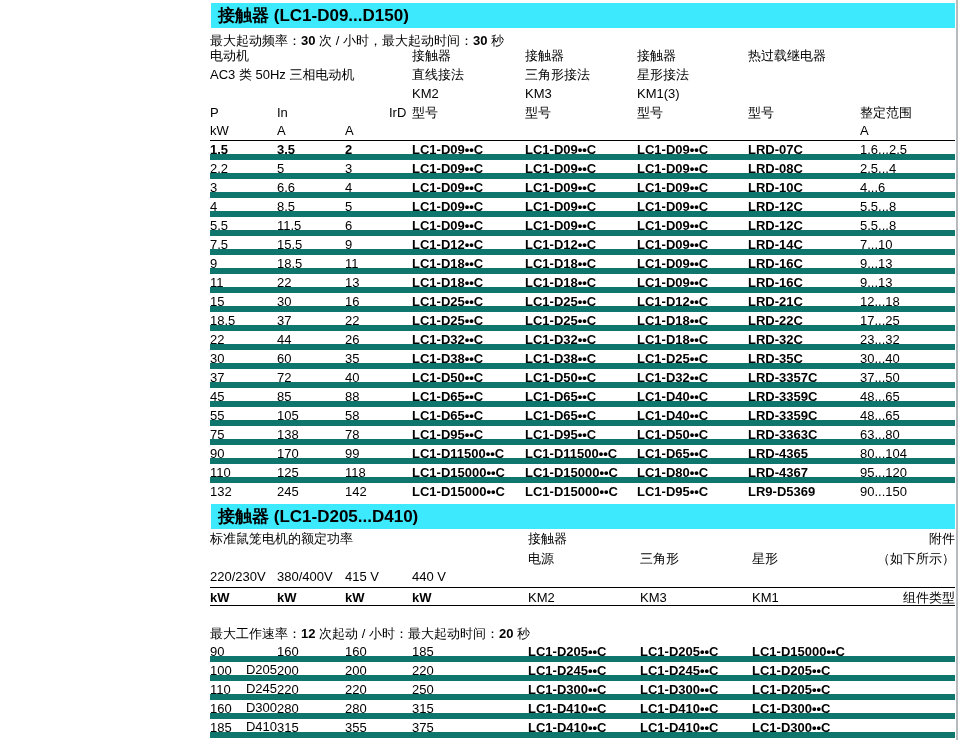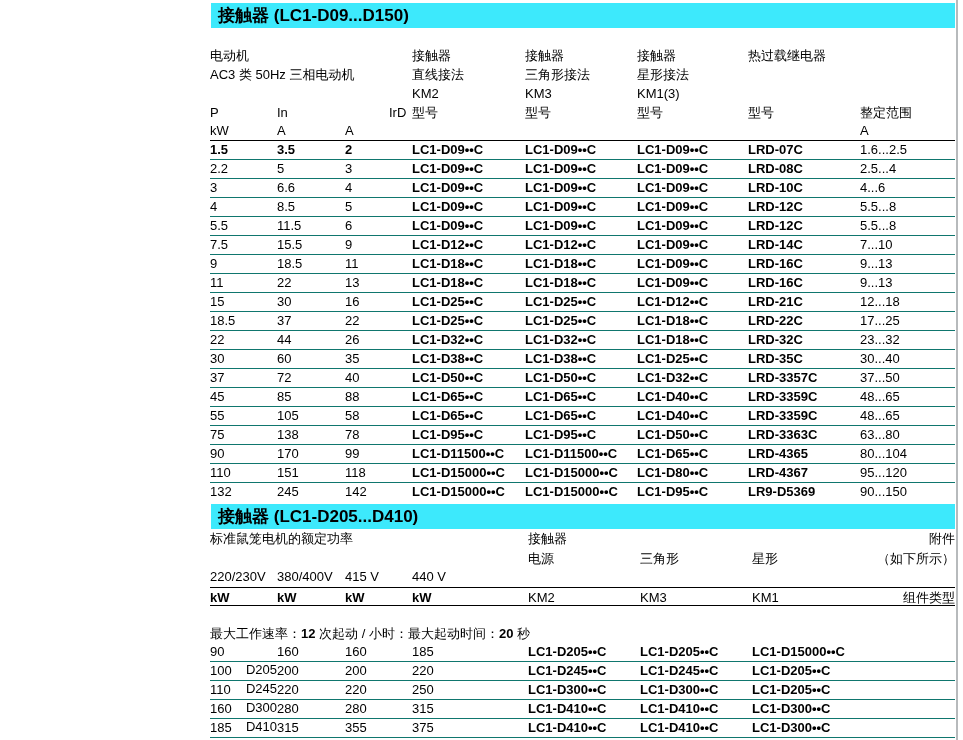--- a/index.html
+++ b/index.html
@@ -7,40 +7,43 @@
         font-family:"Liberation Sans","DejaVu Sans",sans-serif;color:#000;}
   .vline-right{position:absolute;top:0;right:5px;width:2px;height:740px;background:#b7babc;}
   .titlebar{position:absolute;left:211px;width:744px;height:25px;background:#3DE9FC;
             font-size:17px;font-weight:bold;line-height:25px;padding-left:7px;box-sizing:border-box;
             white-space:nowrap;}
   .lbl{position:absolute;font-size:13px;line-height:15px;white-space:nowrap;}
   .lbl.r{text-align:right;}
   .b{font-weight:bold;}
   .hline{position:absolute;left:210px;width:745px;height:0;border-top:1px solid #000;}
   .tbl{position:absolute;left:210px;width:745px;}
-  .trow{display:grid;height:19px;line-height:18px;border-bottom:1px solid #0f766e;
+  .trow{display:grid;height:19px;line-height:18px;border-bottom:6px solid #0f766e;
         box-sizing:border-box;font-size:13px;white-space:nowrap;}
   .t1 .trow{grid-template-columns:67px 68px 67px 113px 112px 111px 112px auto;}
   .t2 .trow{grid-template-columns:67px 68px 67px 116px 112px 112px auto;}
   .t1 .trow:last-child{border-bottom:none;}
   .t1 .trow .c3,.t1 .trow .c4,.t1 .trow .c5,.t1 .trow .c6{font-weight:bold;}
   .t1 .trow:first-child .c0,.t1 .trow:first-child .c1,.t1 .trow:first-child .c2{font-weight:bold;}
   .t2 .trow .c4,.t2 .trow .c5,.t2 .trow .c6{font-weight:bold;}
   .t2 .trow .c7{text-align:right;}
 </style>
 </head>
 <body>
 
 <div class="page">
   <div class="vline-right"></div>
 
   <div class="titlebar" style="top:3px;">
     <span>接触器 (LC1-D09...D150)</span>
   </div>
 
+  <div class="lbl" style="left:210px;top:33px;">
+    <span>最大起动频率：</span><span class="b">30</span><span> 次 / 小时，最大起动时间：</span><span class="b">30</span><span> 秒</span>
+  </div>
 
   <div class="lbl" style="left:210px;top:48px;">电动机</div>
   <div class="lbl" style="left:412px;top:48px;">接触器</div>
   <div class="lbl" style="left:525px;top:48px;">接触器</div>
   <div class="lbl" style="left:637px;top:48px;">接触器</div>
   <div class="lbl" style="left:748px;top:48px;">热过载继电器</div>
 
   <div class="lbl" style="left:210px;top:67px;">AC3 类 50Hz 三相电动机</div>
   <div class="lbl" style="left:412px;top:67px;">直线接法</div>
   <div class="lbl" style="left:525px;top:67px;">三角形接法</div>
@@ -233,21 +236,21 @@
       <span class="c1">170</span>
       <span class="c2">99</span>
       <span class="c3">LC1-D11500••C</span>
       <span class="c4">LC1-D11500••C</span>
       <span class="c5">LC1-D65••C</span>
       <span class="c6">LRD-4365</span>
       <span class="c7">80...104</span>
     </div>
       <div class="trow">
       <span class="c0">110</span>
-      <span class="c1">151</span>
+      <span class="c1">125</span>
       <span class="c2">118</span>
       <span class="c3">LC1-D15000••C</span>
       <span class="c4">LC1-D15000••C</span>
       <span class="c5">LC1-D80••C</span>
       <span class="c6">LRD-4367</span>
       <span class="c7">95...120</span>
     </div>
       <div class="trow">
       <span class="c0">132</span>
       <span class="c1">245</span>

